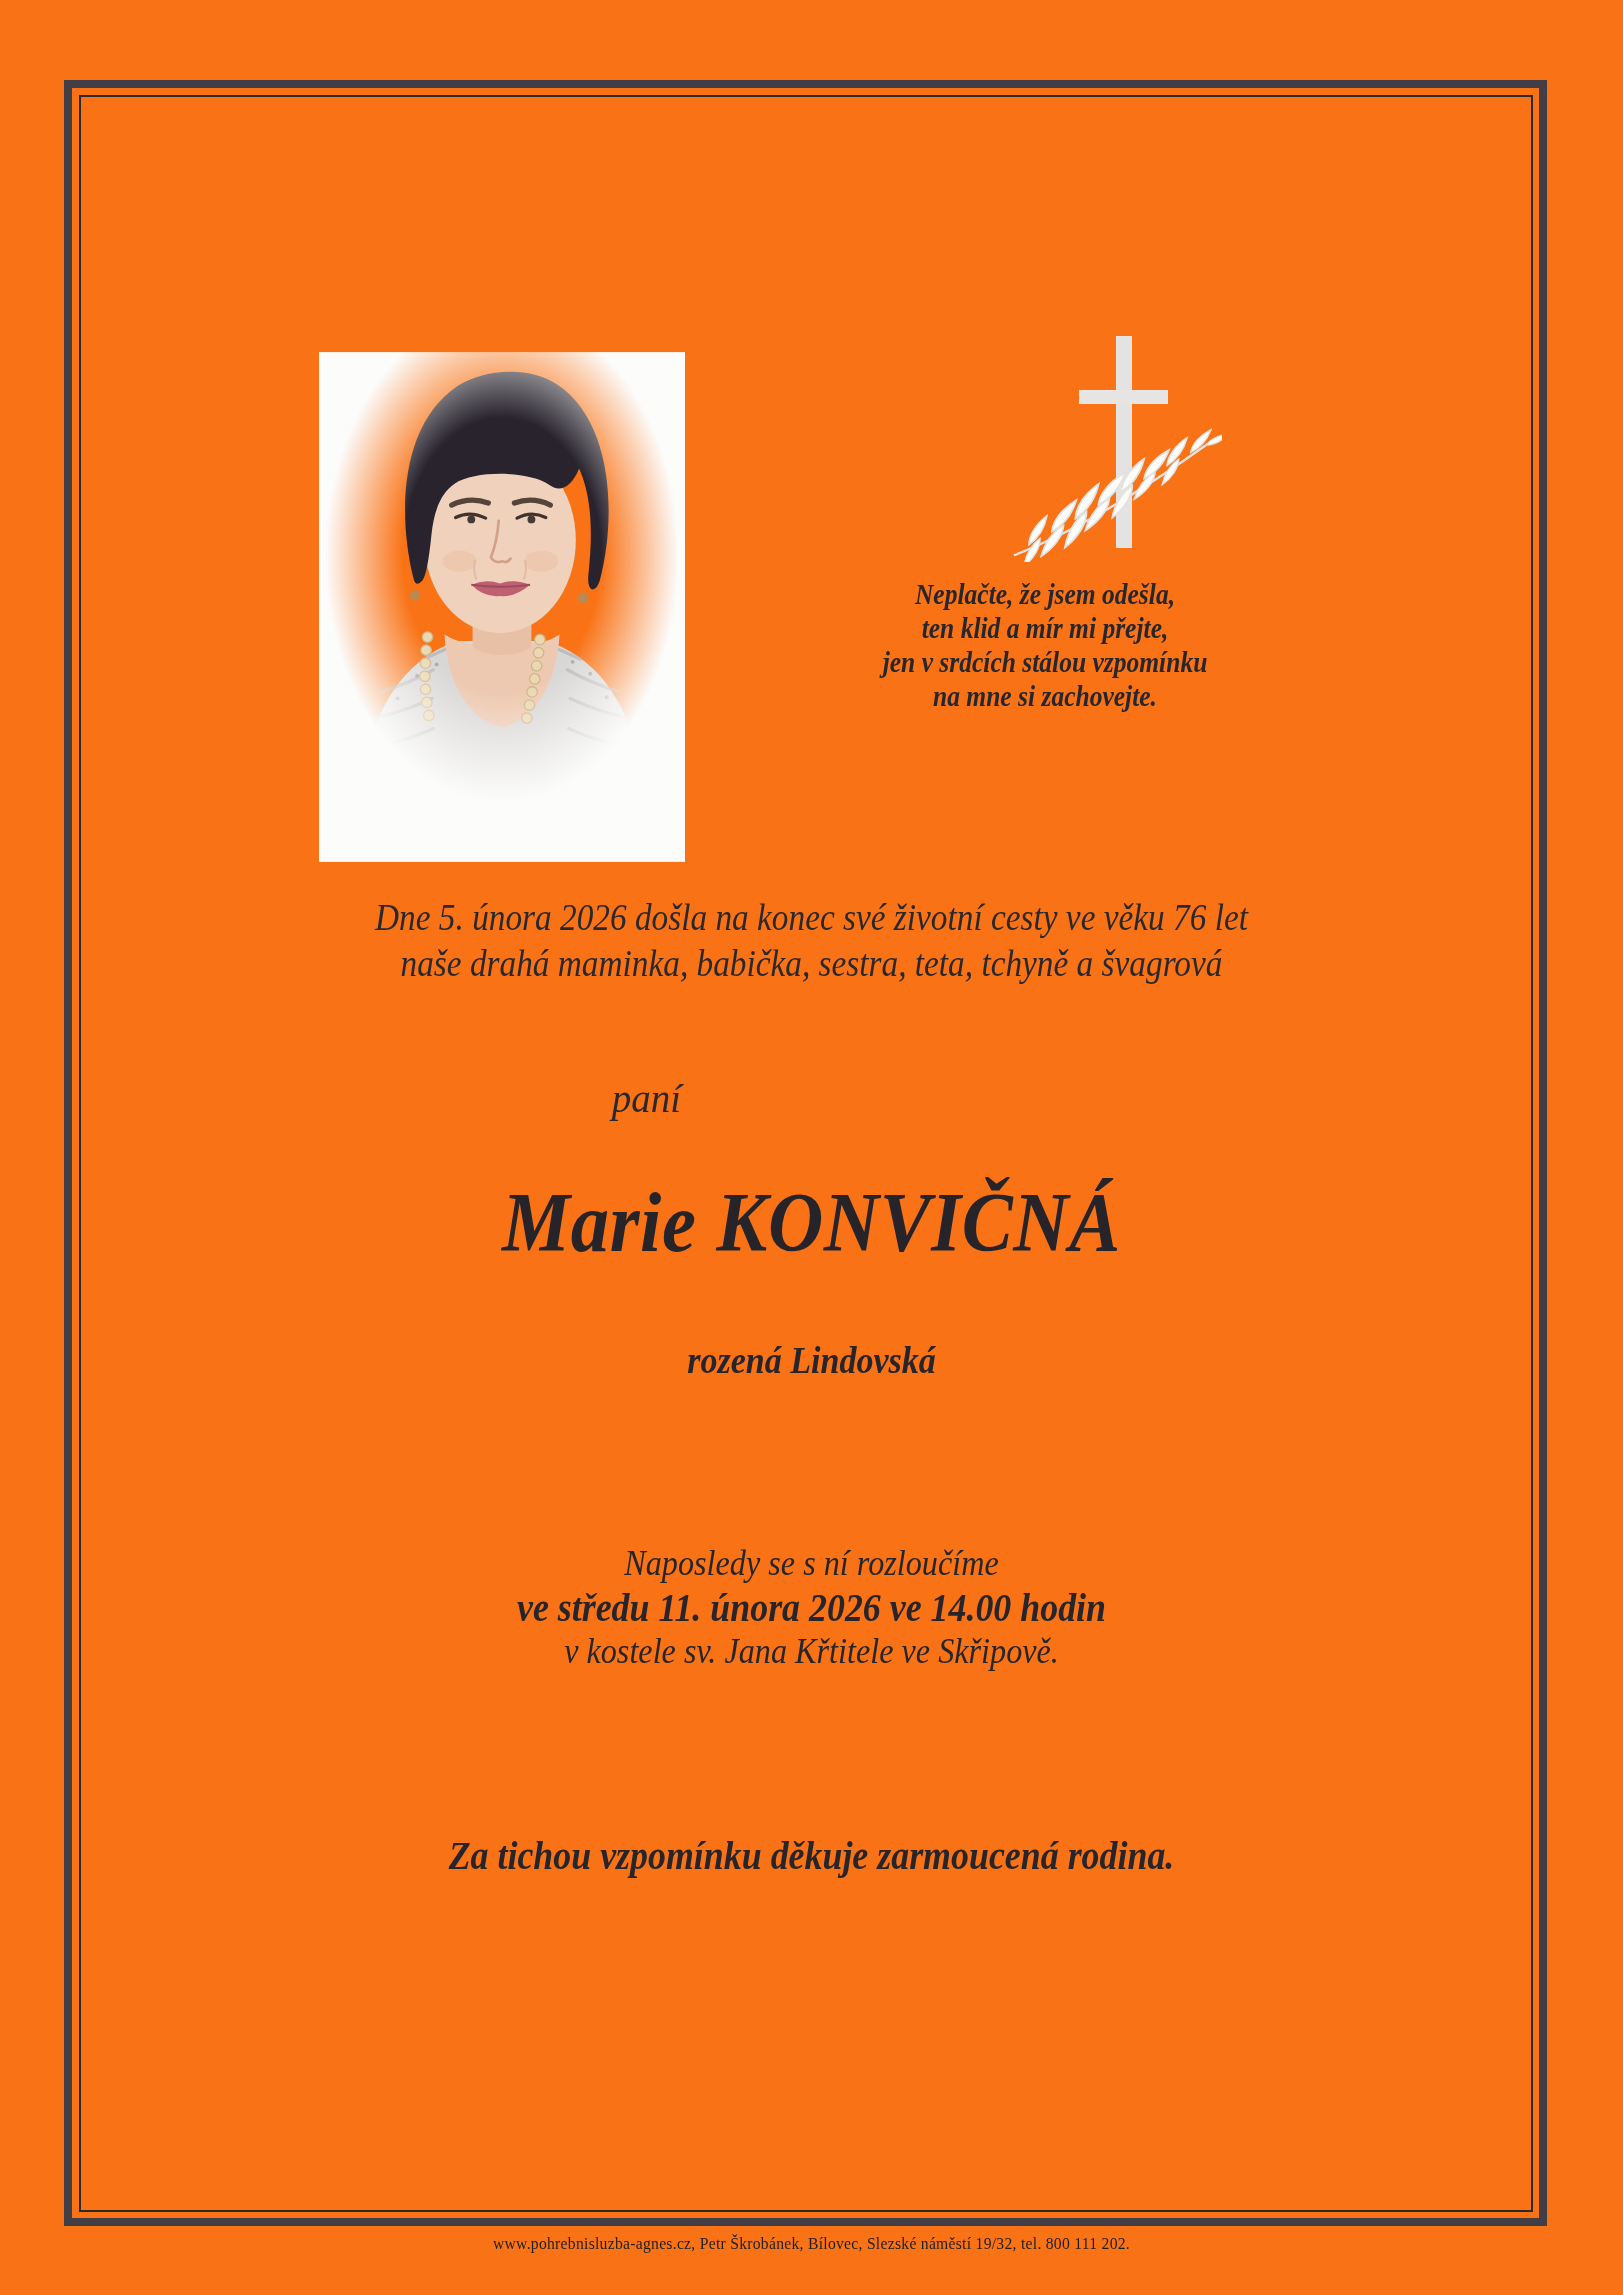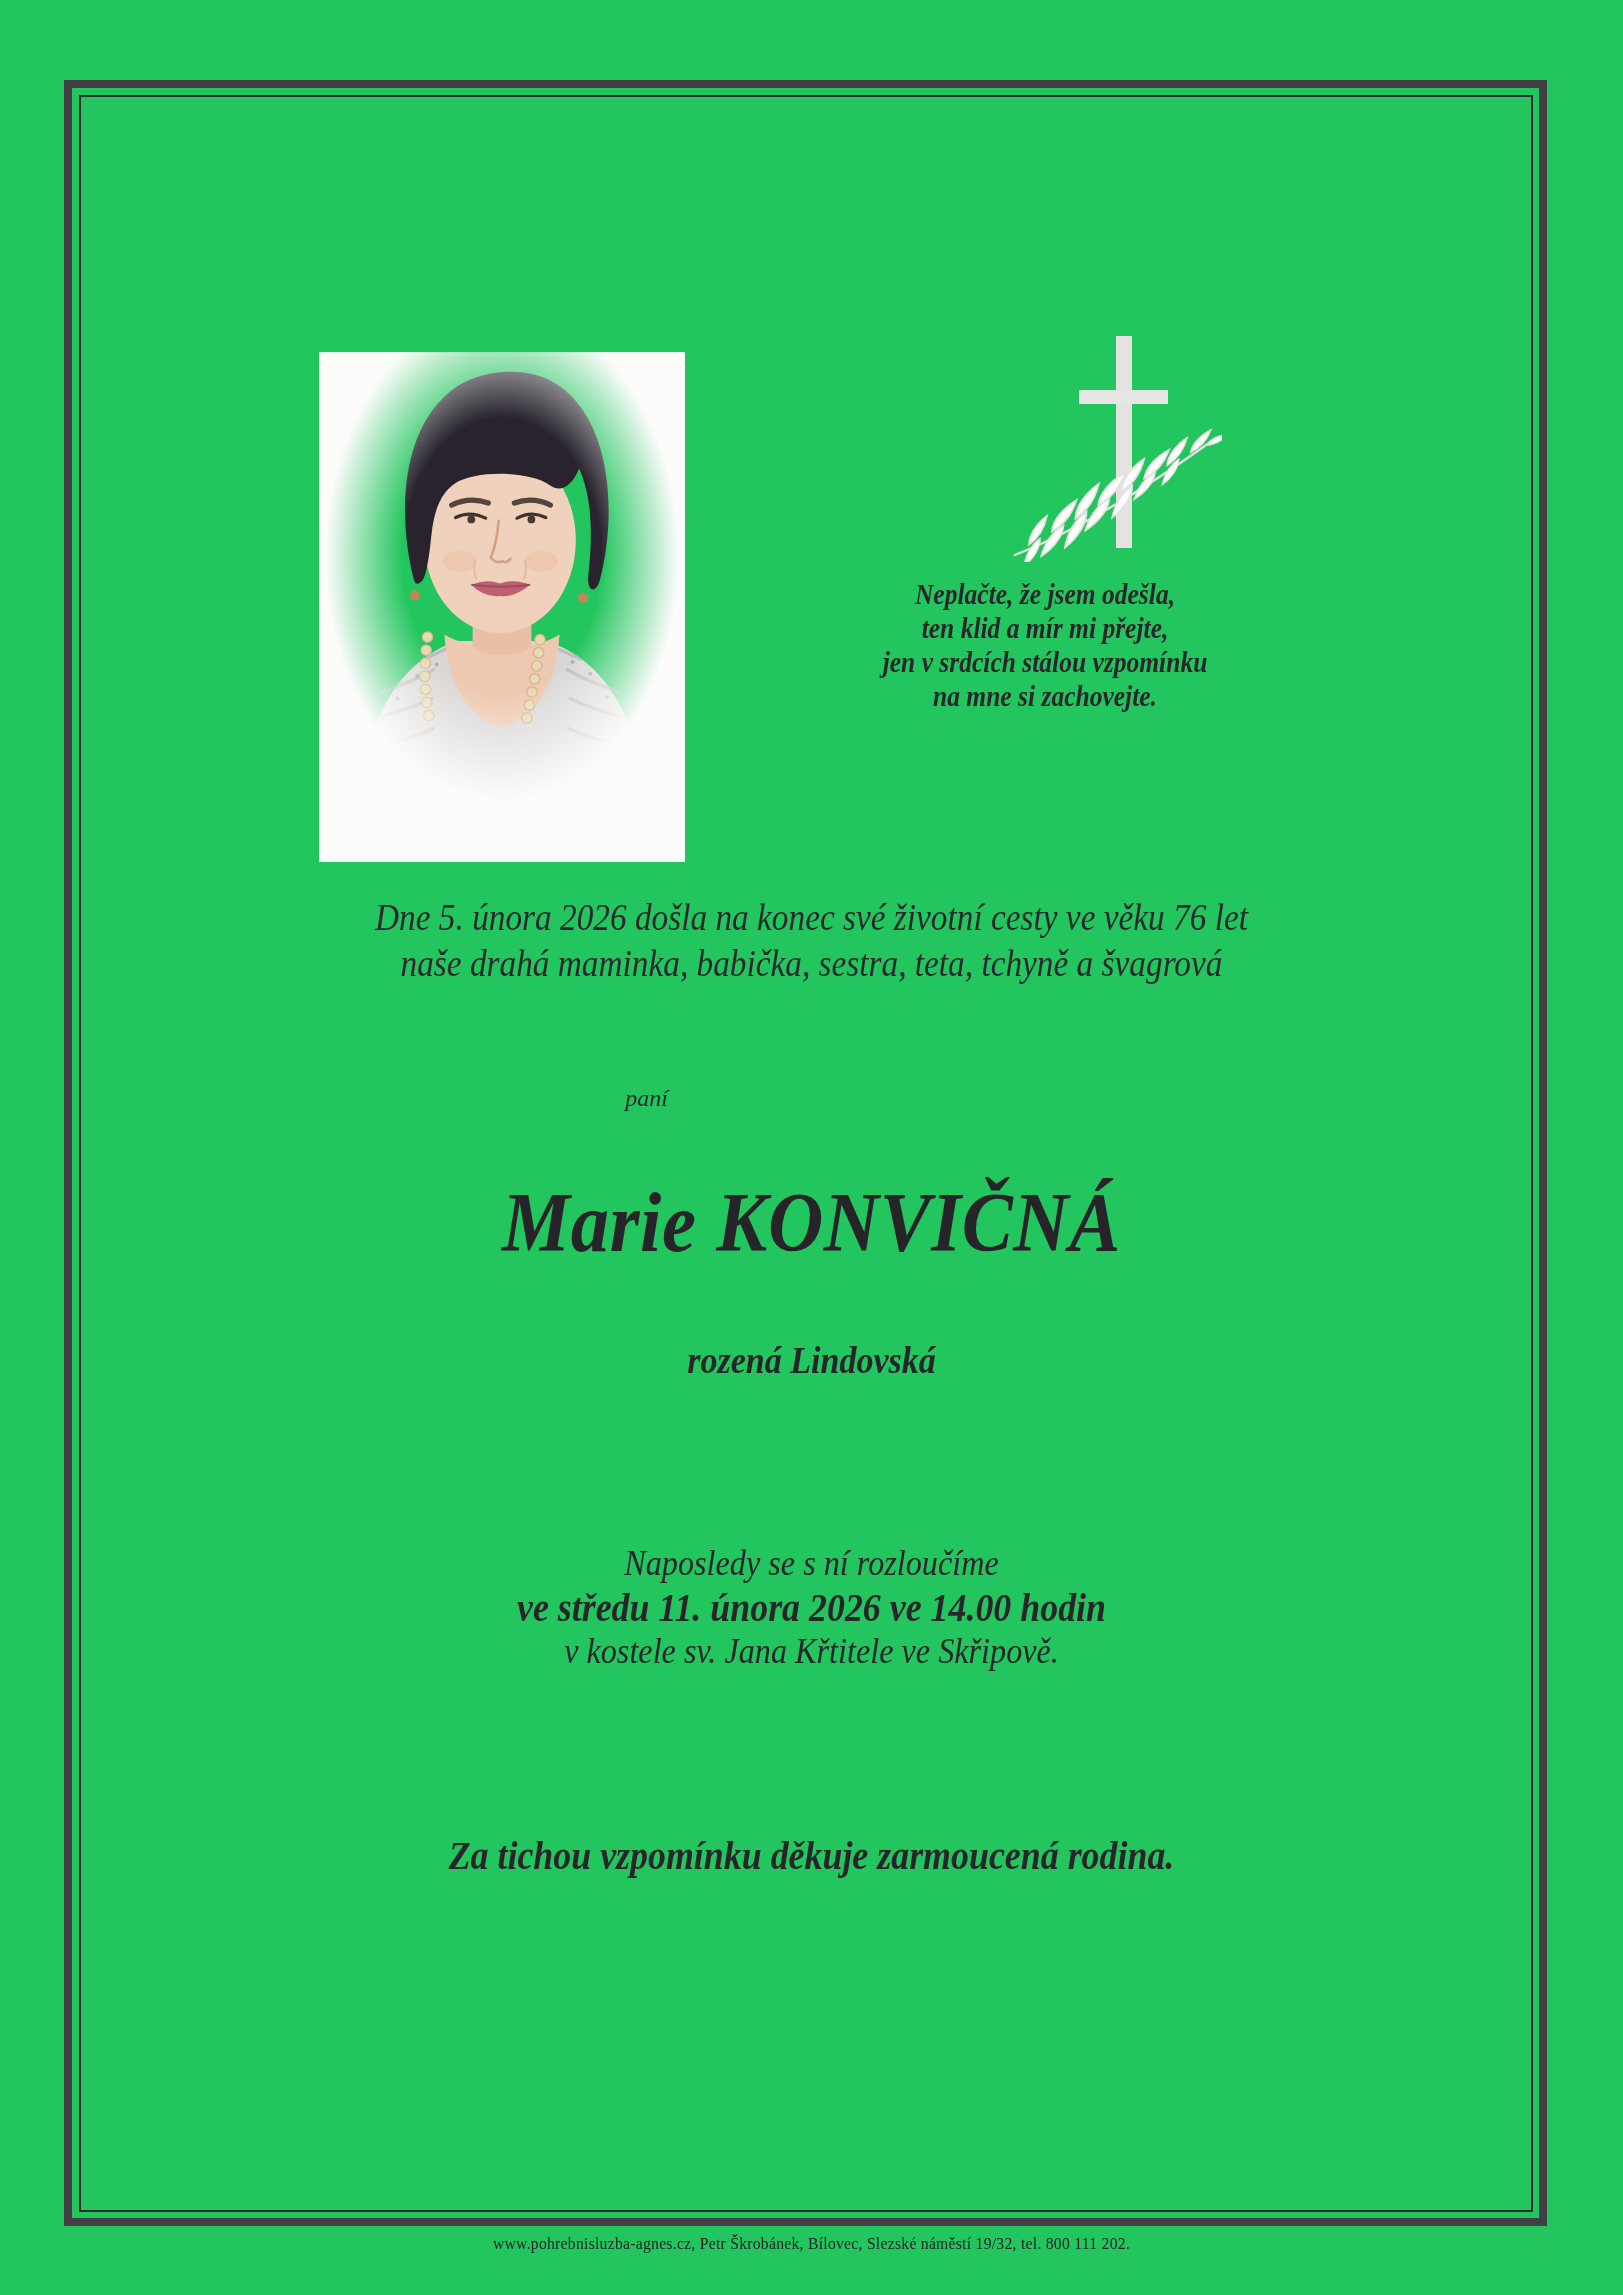--- a/index.html
+++ b/index.html
@@ -1,19 +1,19 @@
 <!DOCTYPE html>
 <html style="font-size:10.5px"><head>
 <meta charset="utf-8">
 <style>
   html,body { margin:0; padding:0; background:#fcfcfb; }
   .page {
     position:relative;
     width:1623px; height:2295px;
-    background:#22c55e;
+    background:#f97316;
     font-family:"Liberation Serif","DejaVu Serif",serif;
     color:#27252a;
     overflow:hidden;
     text-decoration:underline;
   }
 
   
   .frame-outer {
     position:absolute; left:64px; top:80px;
     width:1483px; height:2146px;
@@ -46,21 +46,21 @@
 
   .announcement {
     left:0; top:895px; width:1623px;
     font-style:italic; font-size:37px; line-height:46px;
     transform:scaleX(0.9); transform-origin:50% 0;
     color:#2a282d;
   }
 
   .honorific {
     left:0; top:1080px; width:1293px;
-    font-style:italic; font-size:24px; line-height:37px;
+    font-style:italic; font-size:39px; line-height:37px;
     color:#2a282d;
   }
 
   .deceased-name {
     left:0; top:1173px; width:1623px;
     font-style:italic; font-weight:bold;
     font-size:85px; line-height:98px;
     letter-spacing:0.7px;
     transform:scaleX(0.9); transform-origin:50% 0;
     color:#262429;

